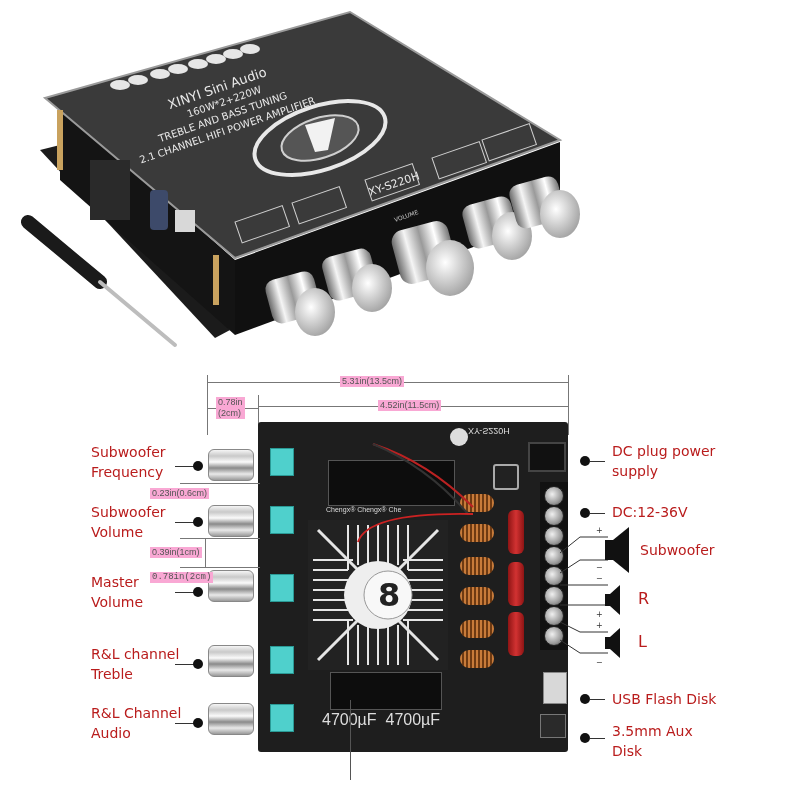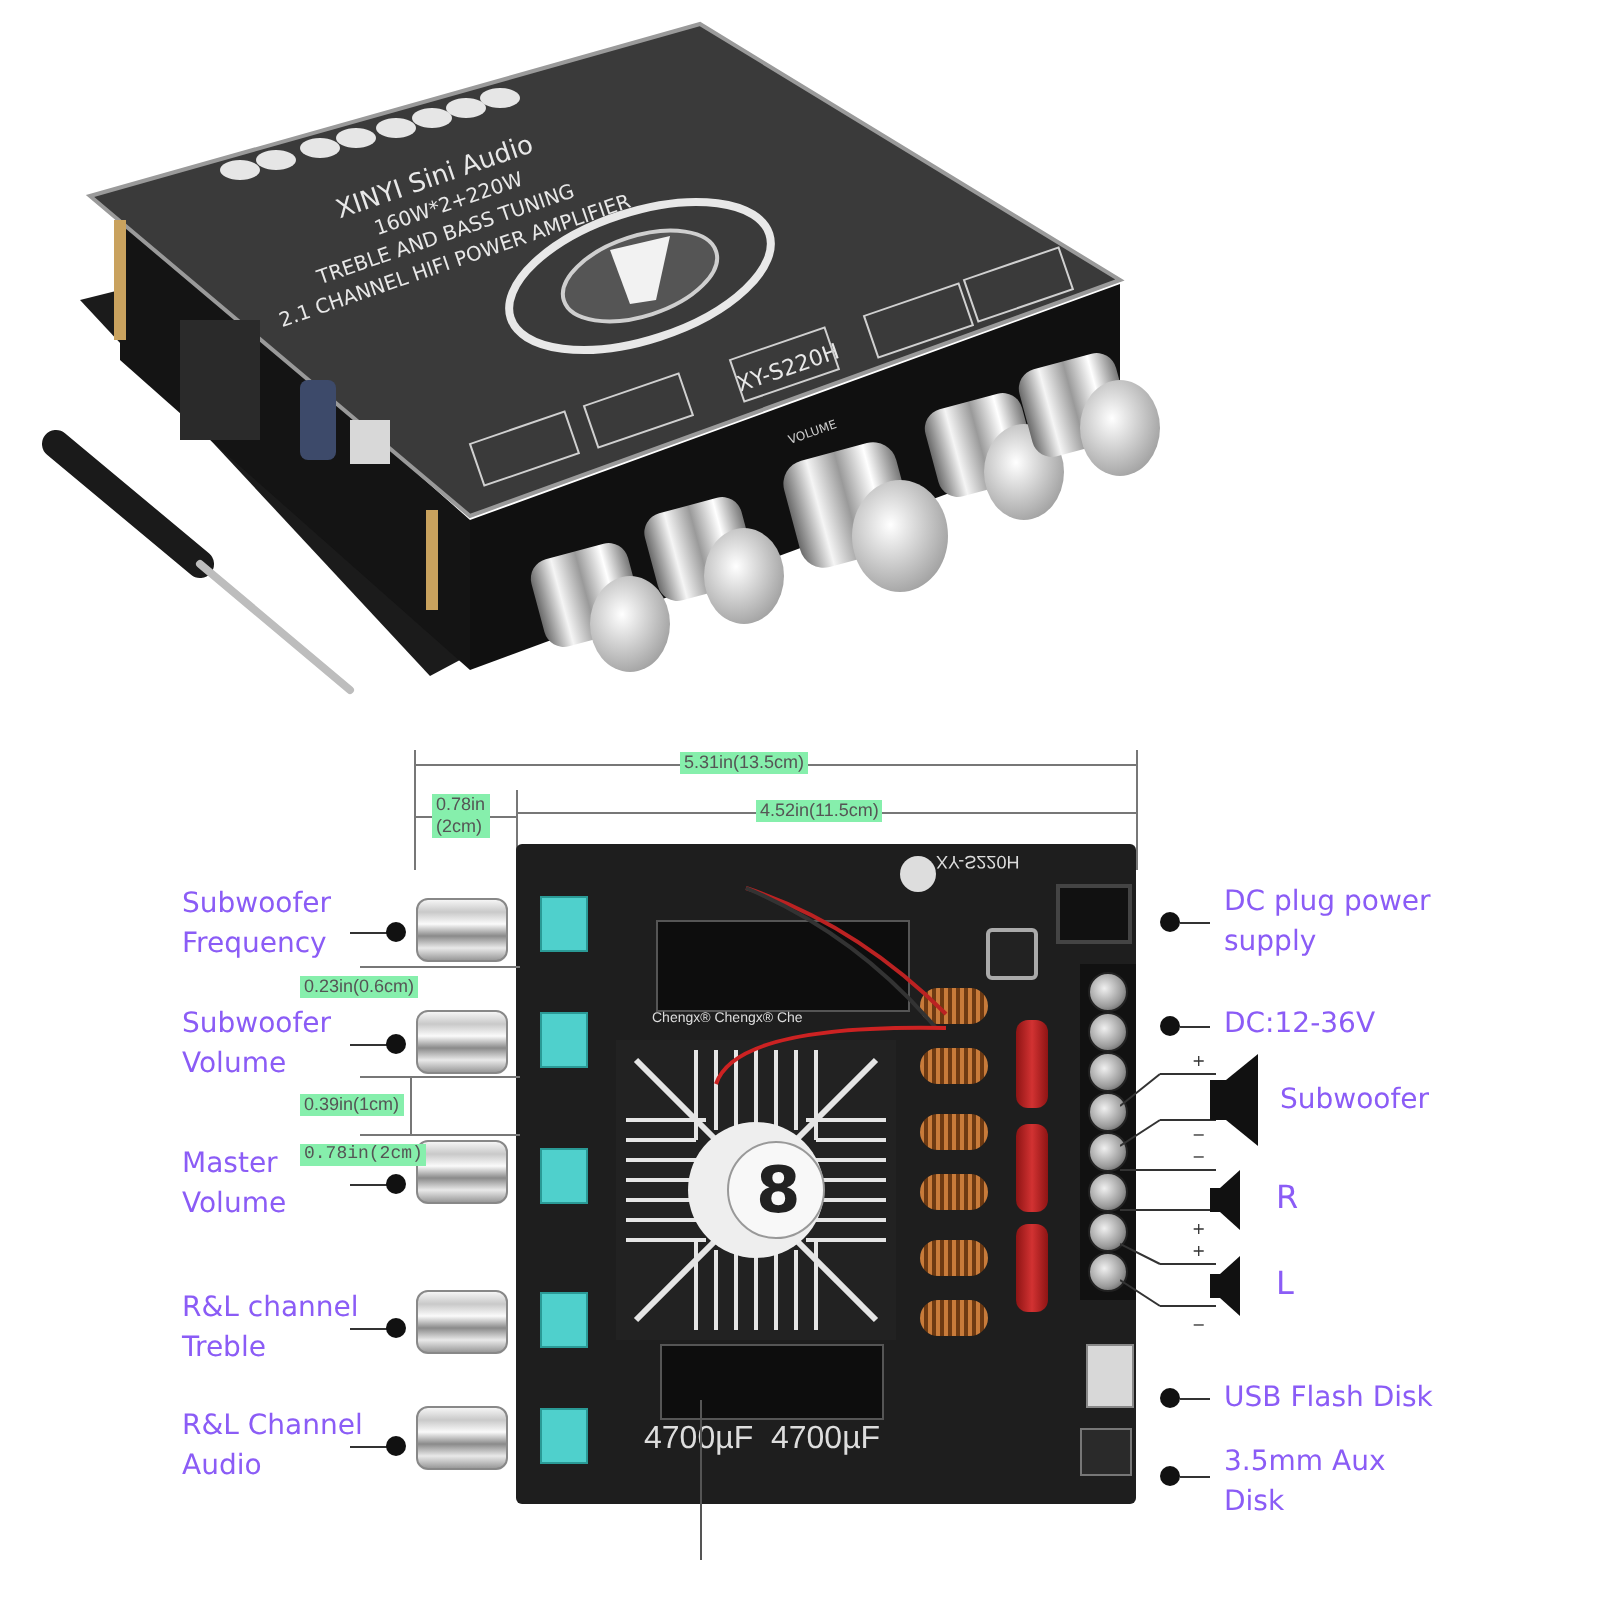--- a/index.html
+++ b/index.html
@@ -1,19 +1,19 @@
 <!DOCTYPE html>
 <html><head>
 <meta charset="utf-8">
 <style>
   html, body { margin:0; padding:0; background:#ffffff; }
   body { width:800px; height:800px; position:relative; overflow:hidden; font-family:"DejaVu Sans", sans-serif; }
   .abs { position:absolute; }
-  .label { position:absolute; color:#8b5cf6; font-family:"DejaVu Sans", sans-serif; font-size:14px; line-height:20px; }
-  .dim { position:absolute; color:#555; font-family:"Liberation Sans", sans-serif; font-size:9px; line-height:11px; background:#86efac; padding:0 2px; }
+  .label { position:absolute; color:#b91c1c; font-family:"DejaVu Sans", sans-serif; font-size:14px; line-height:20px; }
+  .dim { position:absolute; color:#555; font-family:"Liberation Sans", sans-serif; font-size:9px; line-height:11px; background:#f9a8d4; padding:0 2px; }
   .hl { position:absolute; height:1px; background:#777; }
   .vl { position:absolute; width:1px; background:#777; }
   .dot { position:absolute; width:10px; height:10px; border-radius:50%; background:#111; }
   .lead { position:absolute; height:1px; background:#333; }
   .knob-side {
     position:absolute; width:44px; height:30px; border-radius:6px;
     background:linear-gradient(180deg,#f5f5f5 0%,#c9c9c9 20%,#fafafa 40%,#8a8a8a 60%,#e9e9e9 80%,#9a9a9a 100%);
     border:1px solid #888;
   }
   .pot { position:absolute; width:22px; height:26px; background:#4fd0cc; border:1px solid #2a9a96; }

